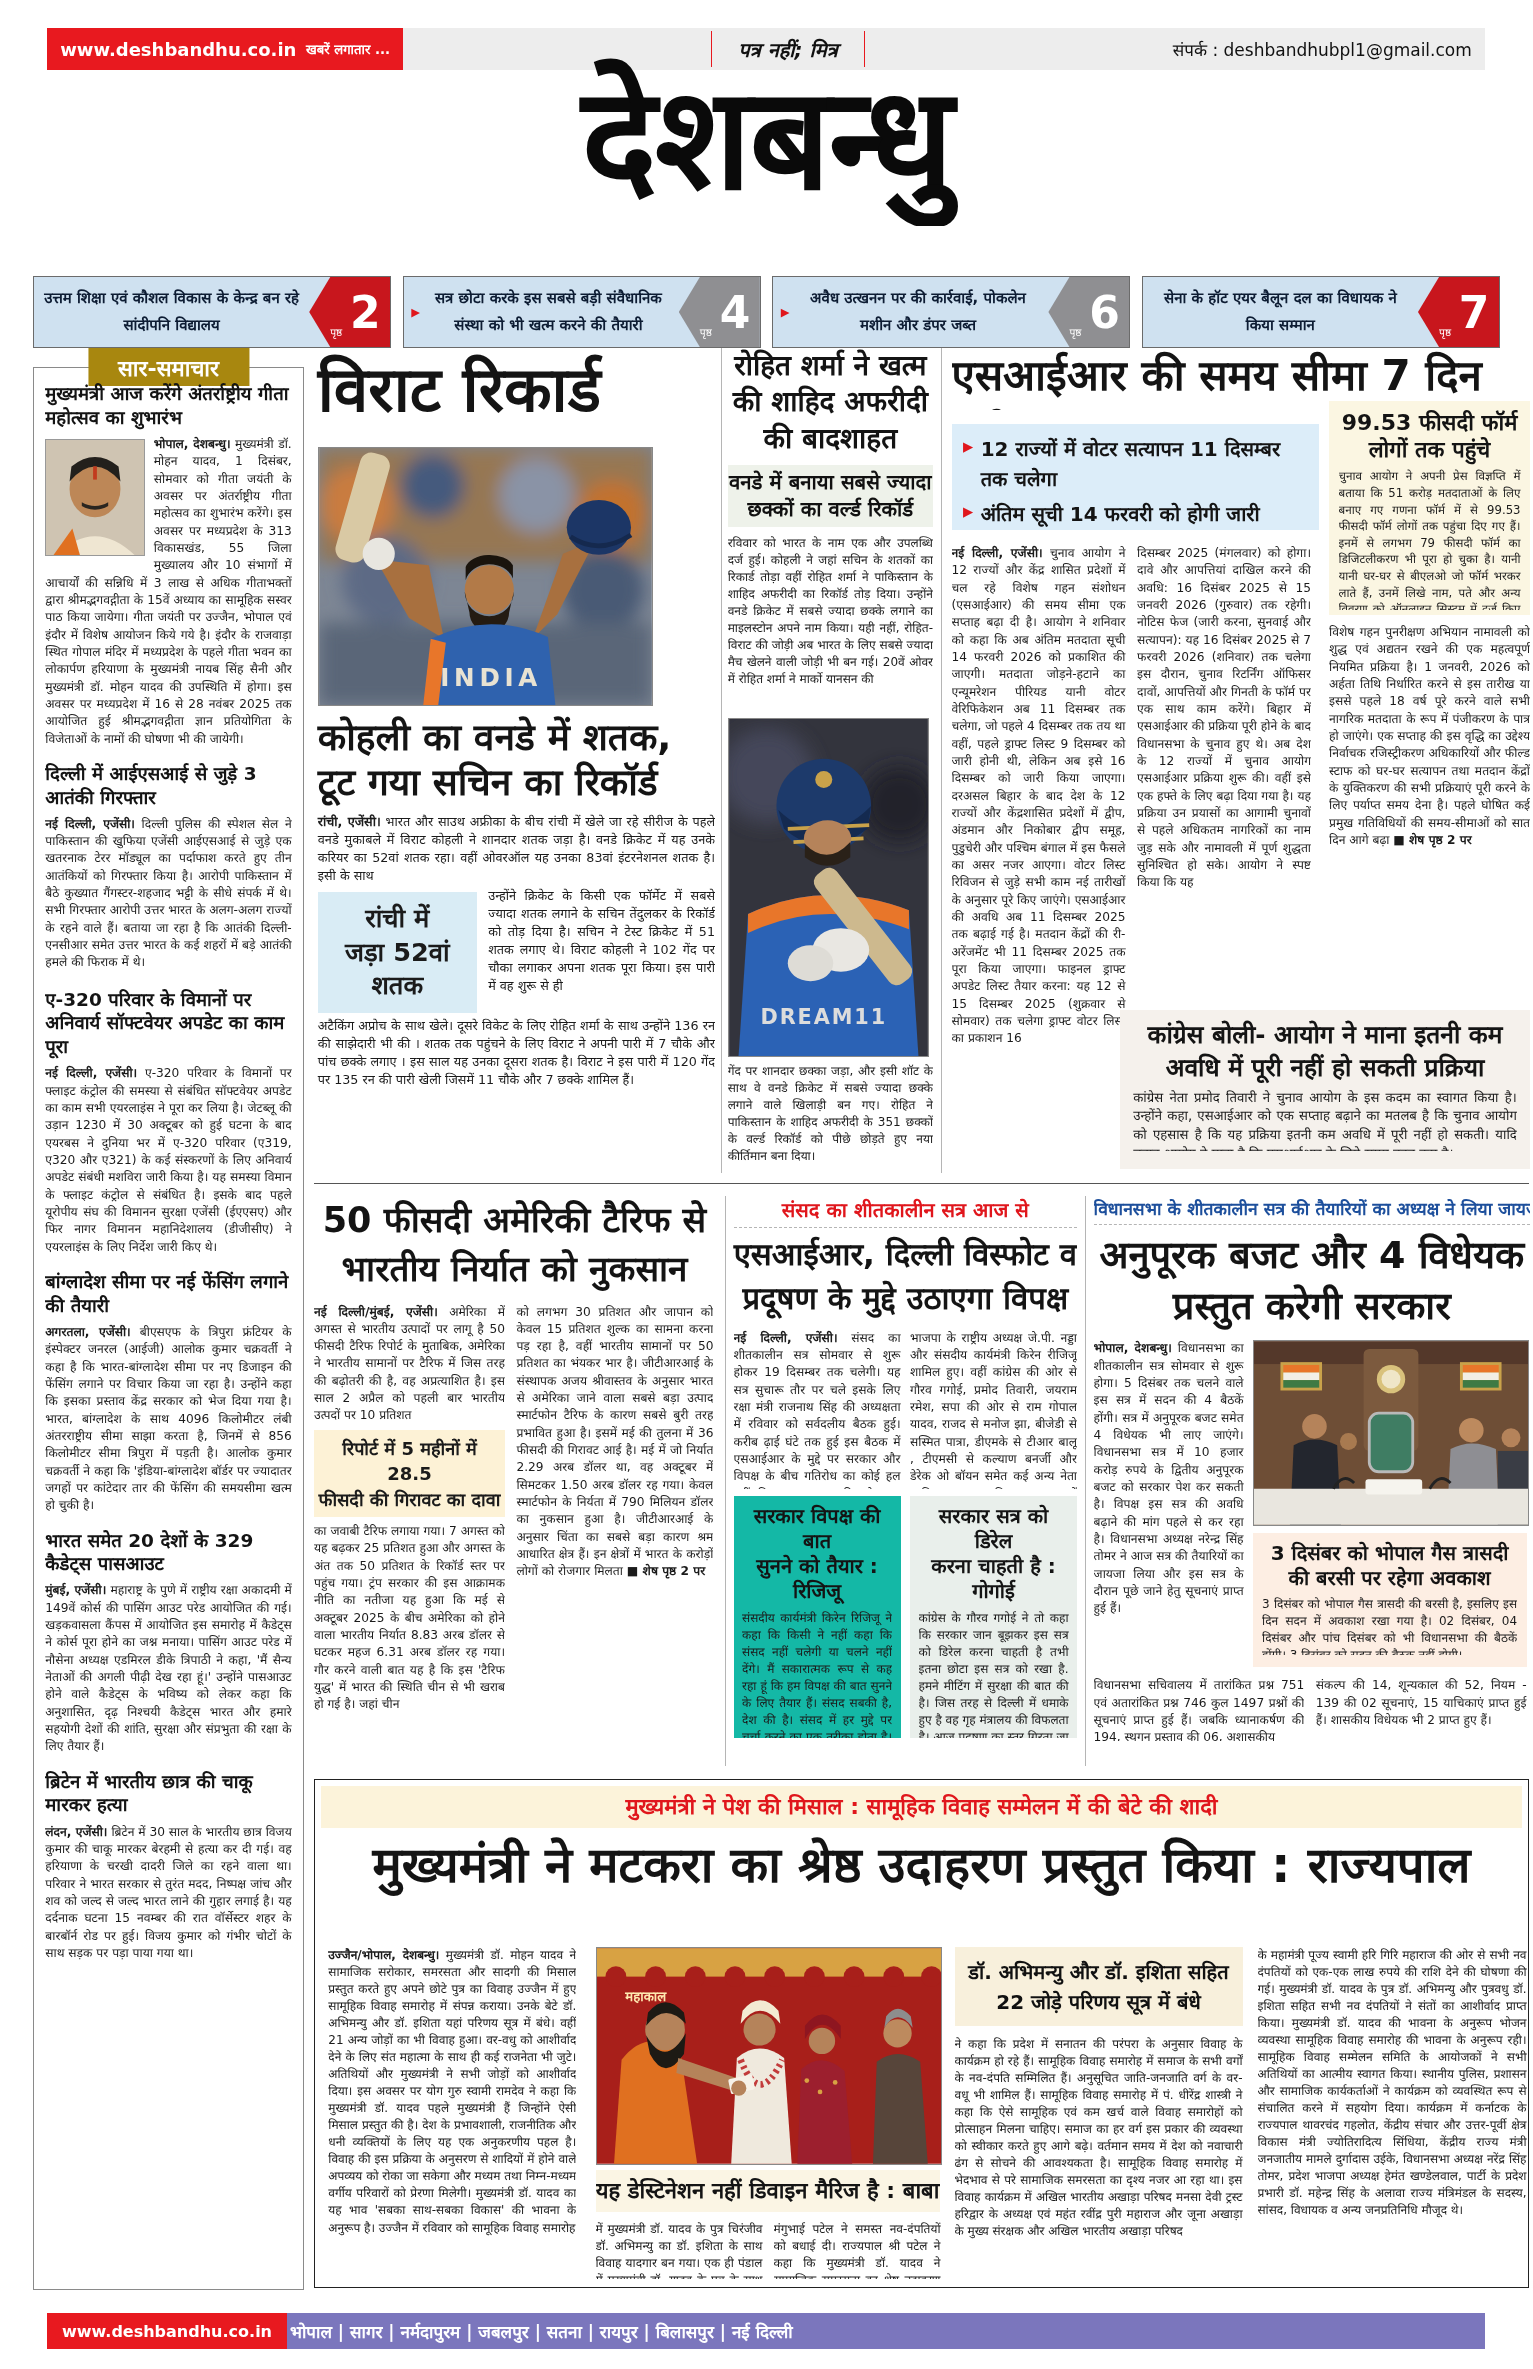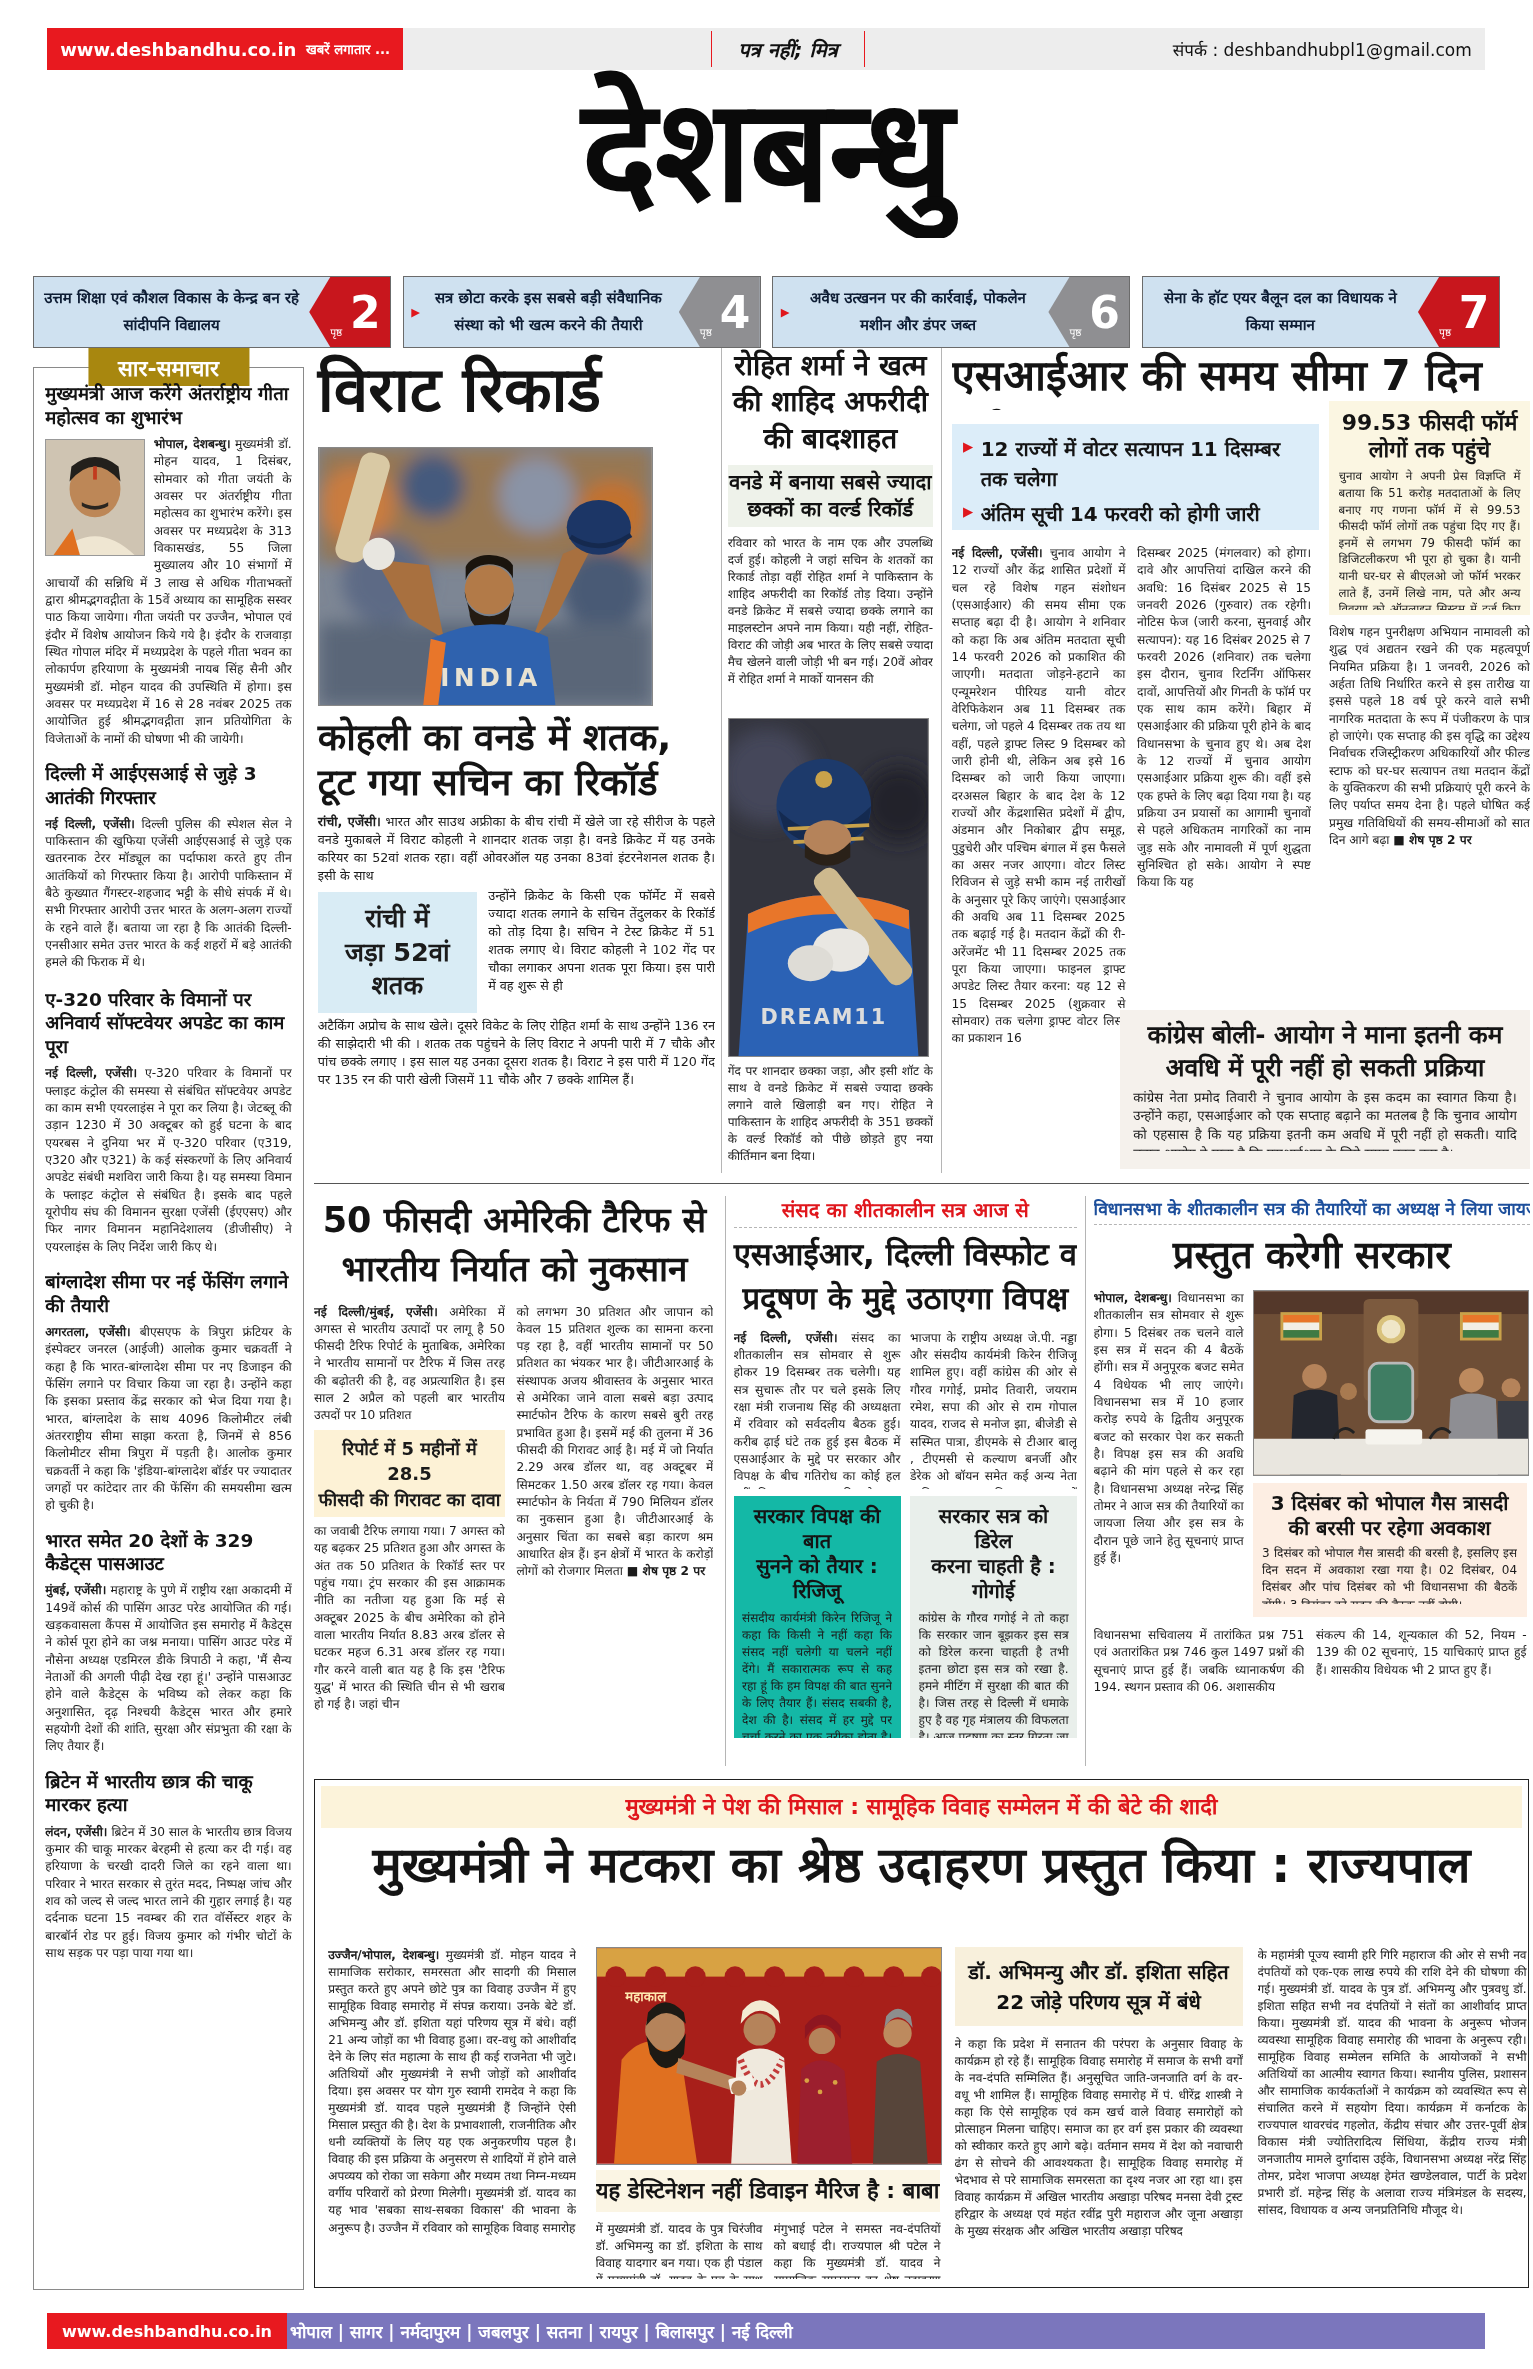--- a/index.html
+++ b/index.html
@@ -36,21 +36,21 @@
 
   <div class="abs" style="left:47px;top:28px;width:1438px;height:42px;background:#ededed;display:flex;align-items:center;">
     <div style="background:#e8191f;color:#fff;height:100%;display:flex;align-items:center;padding:0 13.2px;gap:9.5px;">
       <span style="font-size:18px;font-weight:700;">www.deshbandhu.co.in</span>
       <span style="font-size:13.2px;font-weight:700;">खबरें लगातार ...</span>
     </div>
     <div style="margin:0 auto;font-size:20px;font-weight:700;font-style:italic;border-left:1.9px solid #e8191f;border-right:1.9px solid #e8191f;padding:4.7px 26.5px;">पत्र नहीं; मित्र</div>
     <div style="font-size:17px;padding-right:13.2px;">संपर्क : deshbandhubpl1@gmail.com</div>
   </div>
 
-  <div class="abs ctr clip" style="left:0;top:64px;width:1533px;height:174px;font-size:142px;font-weight:700;line-height:174px;letter-spacing:-1.9px;color:#0a0a0a;">देशबन्धु</div>
+  <div class="abs ctr clip" style="left:0;top:52px;width:1533px;height:174px;font-size:142px;font-weight:700;line-height:174px;letter-spacing:-1.9px;color:#0a0a0a;">देशबन्धु</div>
 
 
   <div class="abs" style="left:33px;top:276px;width:1467px;height:72px;display:flex;gap:11.4px;">
     <div class="teaser">
       <div class="t-text">
           <span>उत्तम शिक्षा एवं कौशल विकास के केन्द्र बन रहे सांदीपनि विद्यालय</span>
         </div>
       <div class="t-arrow t-red">
         <span class="t-pg">पृष्ठ</span>
         <span class="t-num">2</span>
@@ -330,20 +330,21 @@
         <div class="ttl ctr" style="font-size:20px;">सरकार सत्र को डिरेल</div>
         <div class="ttl ctr" style="font-size:20px;">करना चाहती है : गोगोई</div>
         <div class="bt" style="margin-top:5.7px;font-size:12px;height:163px;">कांग्रेस के गौरव गगोई ने तो कहा कि सरकार जान बूझकर इस सत्र को डिरेल करना चाहती है तभी इतना छोटा इस सत्र को रखा है. हमने मीटिंग में सुरक्षा की बात की है। जिस तरह से दिल्ली में धमाके हुए है वह गृह मंत्रालय की विफलता है। आज प्रदूषण का स्तर गिरता जा रहा है। चुनाव आयोग राजनीतिक पक्षपात कर रहा है।</div>
       </div>
     </div>
   </div>
 
   <div class="abs clip" style="left:1085px;top:1196px;width:445px;height:570px;border-left:0.9px solid #b5b5b5;padding-left:7.6px;box-sizing:border-box;">
     <div class="eyebrow-blue ctr clip" style="font-size:17.5px;white-space:nowrap;">विधानसभा के शीतकालीन सत्र की तैयारियों का अध्यक्ष ने लिया जायजा, आज से शुरूआत</div>
     <div class="ttl ctr" style="font-size:38px;line-height:1.32;margin-top:5.7px;">
+      <div>अनुपूरक बजट और 4 विधेयक</div>
       <div>प्रस्तुत करेगी सरकार</div>
     </div>
     <div style="position:relative;height:401px;margin-top:9.5px;">
       <div class="bt clip" style="position:absolute;left:0;top:0;width:150px;height:327px;">
         <span class="by">भोपाल, देशबन्धु।</span>
         <span>विधानसभा का शीतकालीन सत्र सोमवार से शुरू होगा। 5 दिसंबर तक चलने वाले इस सत्र में सदन की 4 बैठकें होंगी। सत्र में अनुपूरक बजट समेत 4 विधेयक भी लाए जाएंगे। विधानसभा सत्र में 10 हजार करोड़ रुपये के द्वितीय अनुपूरक बजट को सरकार पेश कर सकती है। विपक्ष इस सत्र की अवधि बढ़ाने की मांग पहले से कर रहा है।</span>
         <span>विधानसभा अध्यक्ष नरेन्द्र सिंह तोमर ने आज सत्र की तैयारियों का जायजा लिया और इस सत्र के दौरान पूछे जाने हेतु सूचनाएं प्राप्त हुई हैं।</span>
       </div>
       <svg width="274" height="184" viewBox="0 0 290 194" style="position:absolute;left:159px;top:0;border:0.9px solid #888;">
         <rect width="290" height="194" fill="#6e4e36"></rect>

